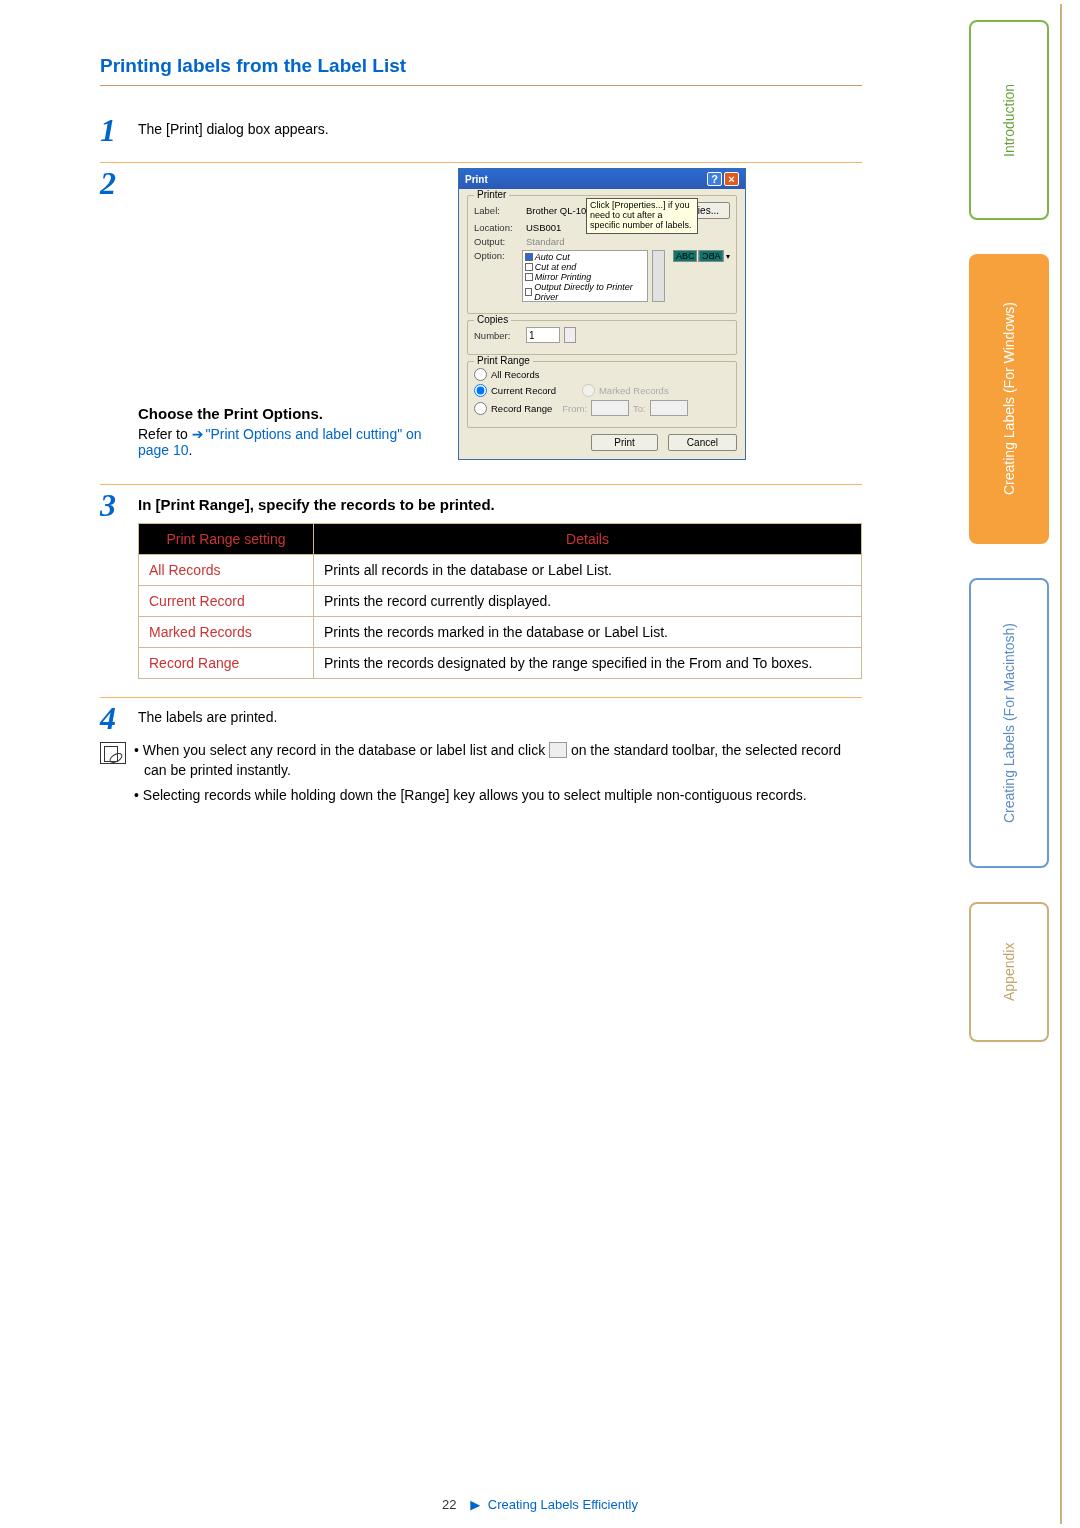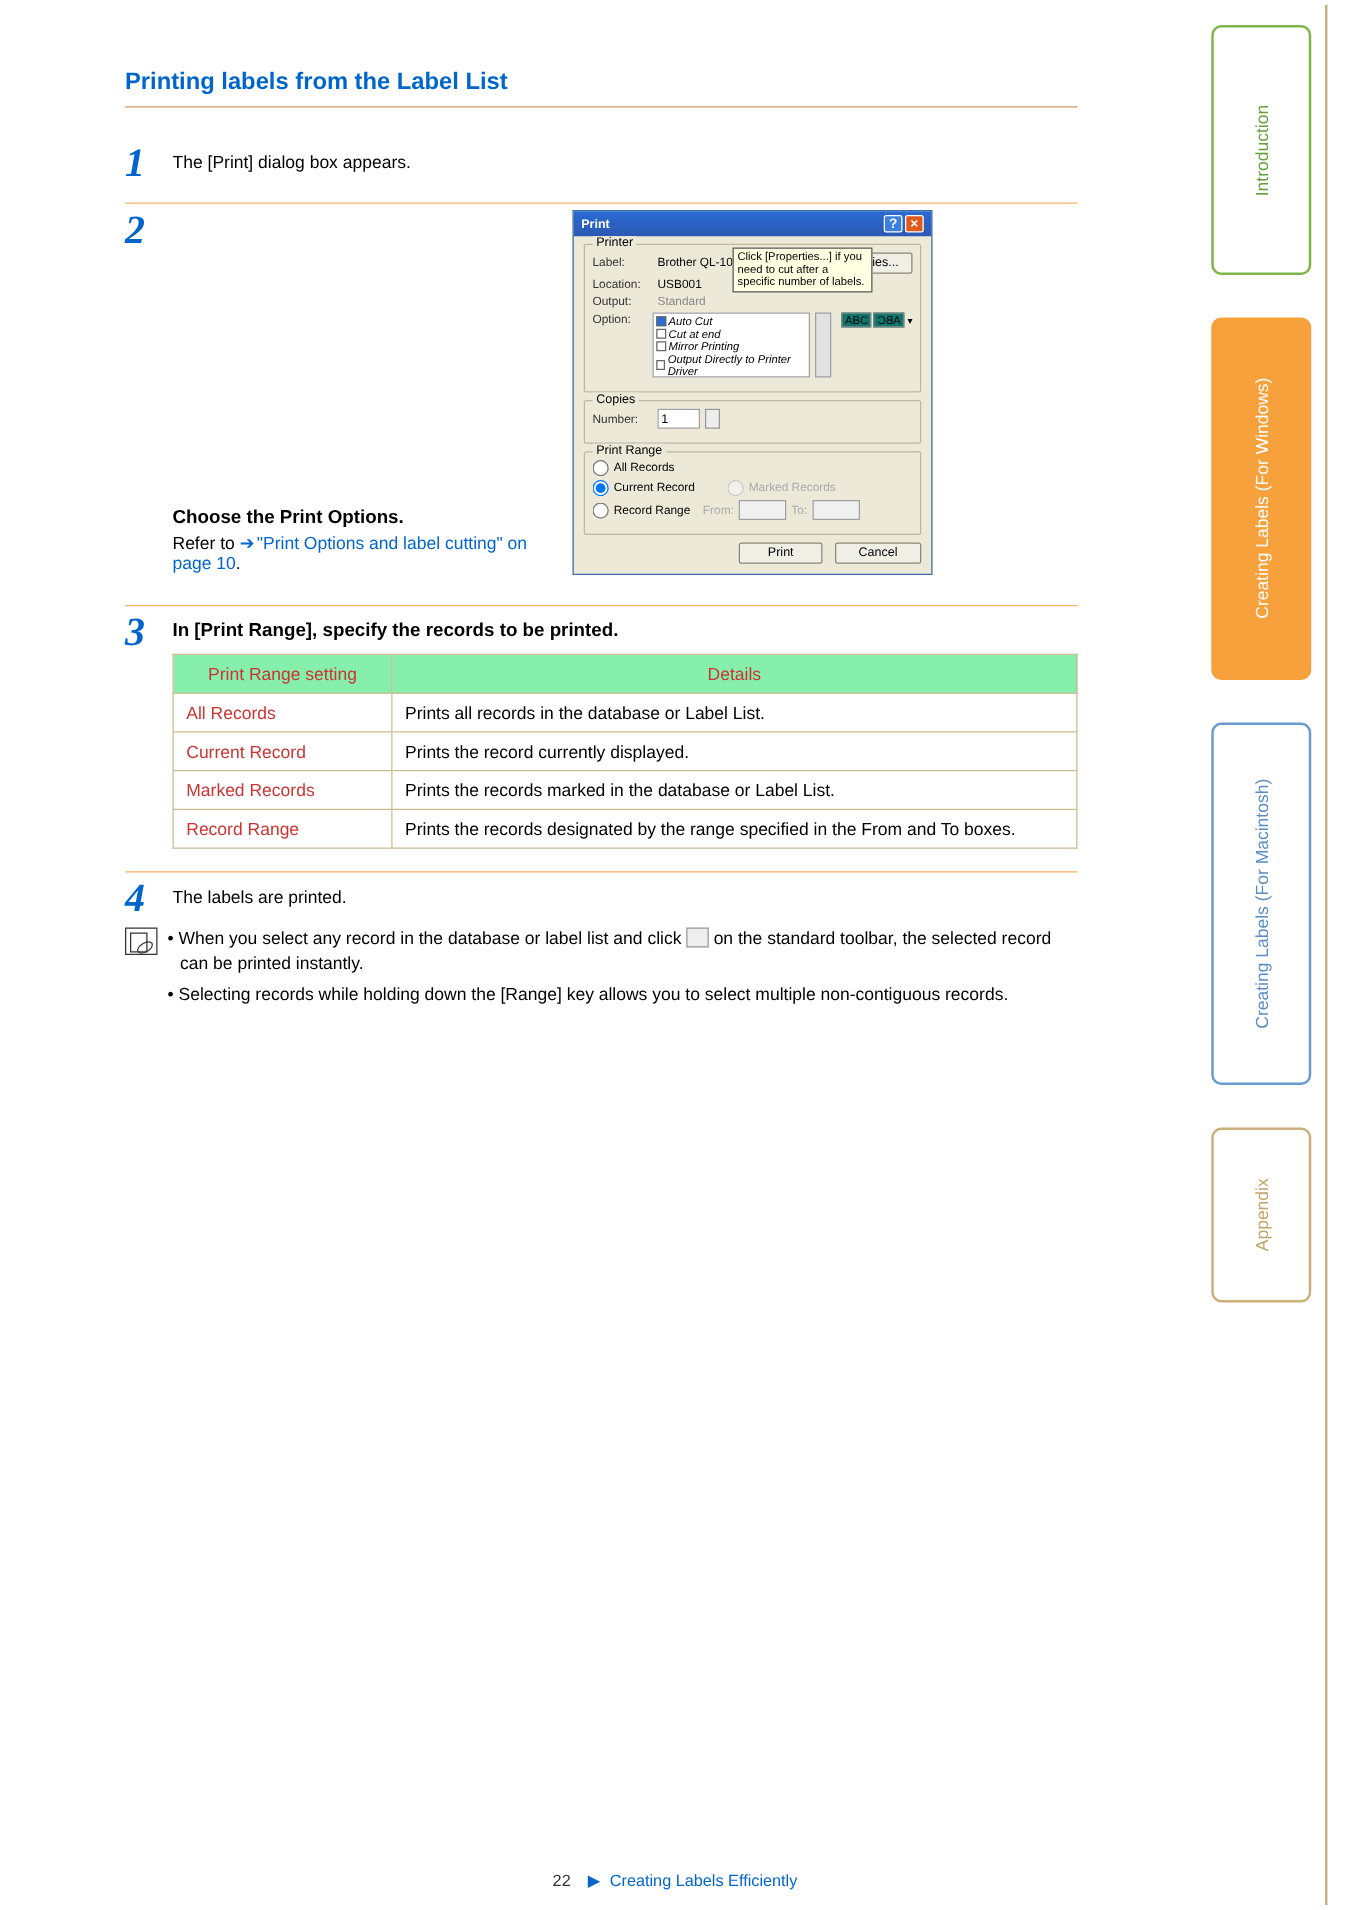--- a/index.html
+++ b/index.html
@@ -122,21 +122,21 @@
     margin-top:10px;
   }
   table.details th, table.details td{
     border:1px solid #cdbb94;
     padding:7px 10px;
     font-size:14px;
     text-align:left;
     vertical-align:top;
   }
   table.details th{
-    background:#86efac;
+    background:#000000;
     color:#cc3333;
     font-weight:normal;
     text-align:center;
   }
   table.details td.name{ color:#cc3333; width:175px; }
   
   .note-wrap{display:flex;gap:8px;margin-top:6px;}
   .note-icon{
     width:26px;height:22px;border:1px solid #333;position:relative;flex-shrink:0;
     margin-top:2px;

